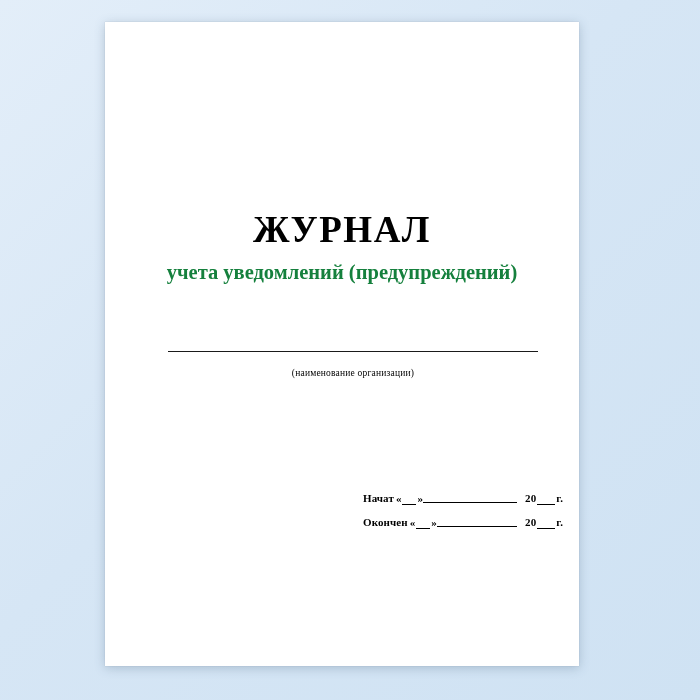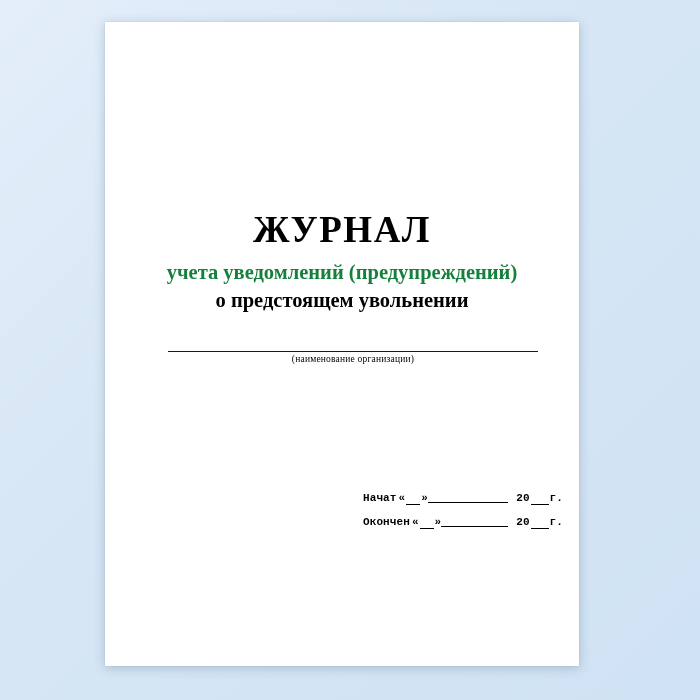--- a/index.html
+++ b/index.html
@@ -69,41 +69,40 @@
     top: 329px;
     width: 370px;
     text-align: center;
   }
   .org-rule {
     width: 100%;
     height: 0;
     border-bottom: 1px solid #1a1a1a;
   }
   .org-caption {
-    margin-top: 2px;
+    margin-top: 16px;
     font-size: 9.5px;
     color: #000;
     letter-spacing: 0.2px;
   }
   .dates-block {
     position: absolute;
     left: 258px;
     top: 470px;
     width: 200px;
   }
   .date-row {
     display: flex;
     align-items: flex-end;
     font-size: 11px;
     font-weight: bold;
     color: #000;
     white-space: nowrap;
     margin-bottom: 12px;
     letter-spacing: 0.1px;
-    font-family: Liberation Mono, monospace;
   }
   .date-label {
     margin-right: 2px;
   }
   .date-quote {
     letter-spacing: 0px;
   }
   .date-fill {
     flex: 1 1 auto;
     border-bottom: 1px solid #000;
@@ -132,21 +131,20 @@
 <body>
 
 <div class="stage">
 
   <div class="page">
     <div class="content">
 
       <div class="title-block">
         <div class="main-title">ЖУРНАЛ</div>
         <div class="subtitle-1">учета уведомлений (предупреждений)</div>
-        <div class="subtitle-2">о предстоящем увольнении</div>
       </div>
 
       <div class="org-block">
         <div class="org-rule"></div>
         <div class="org-caption">(наименование организации)</div>
       </div>
 
       <div class="dates-block">
 
         <div class="date-row">

